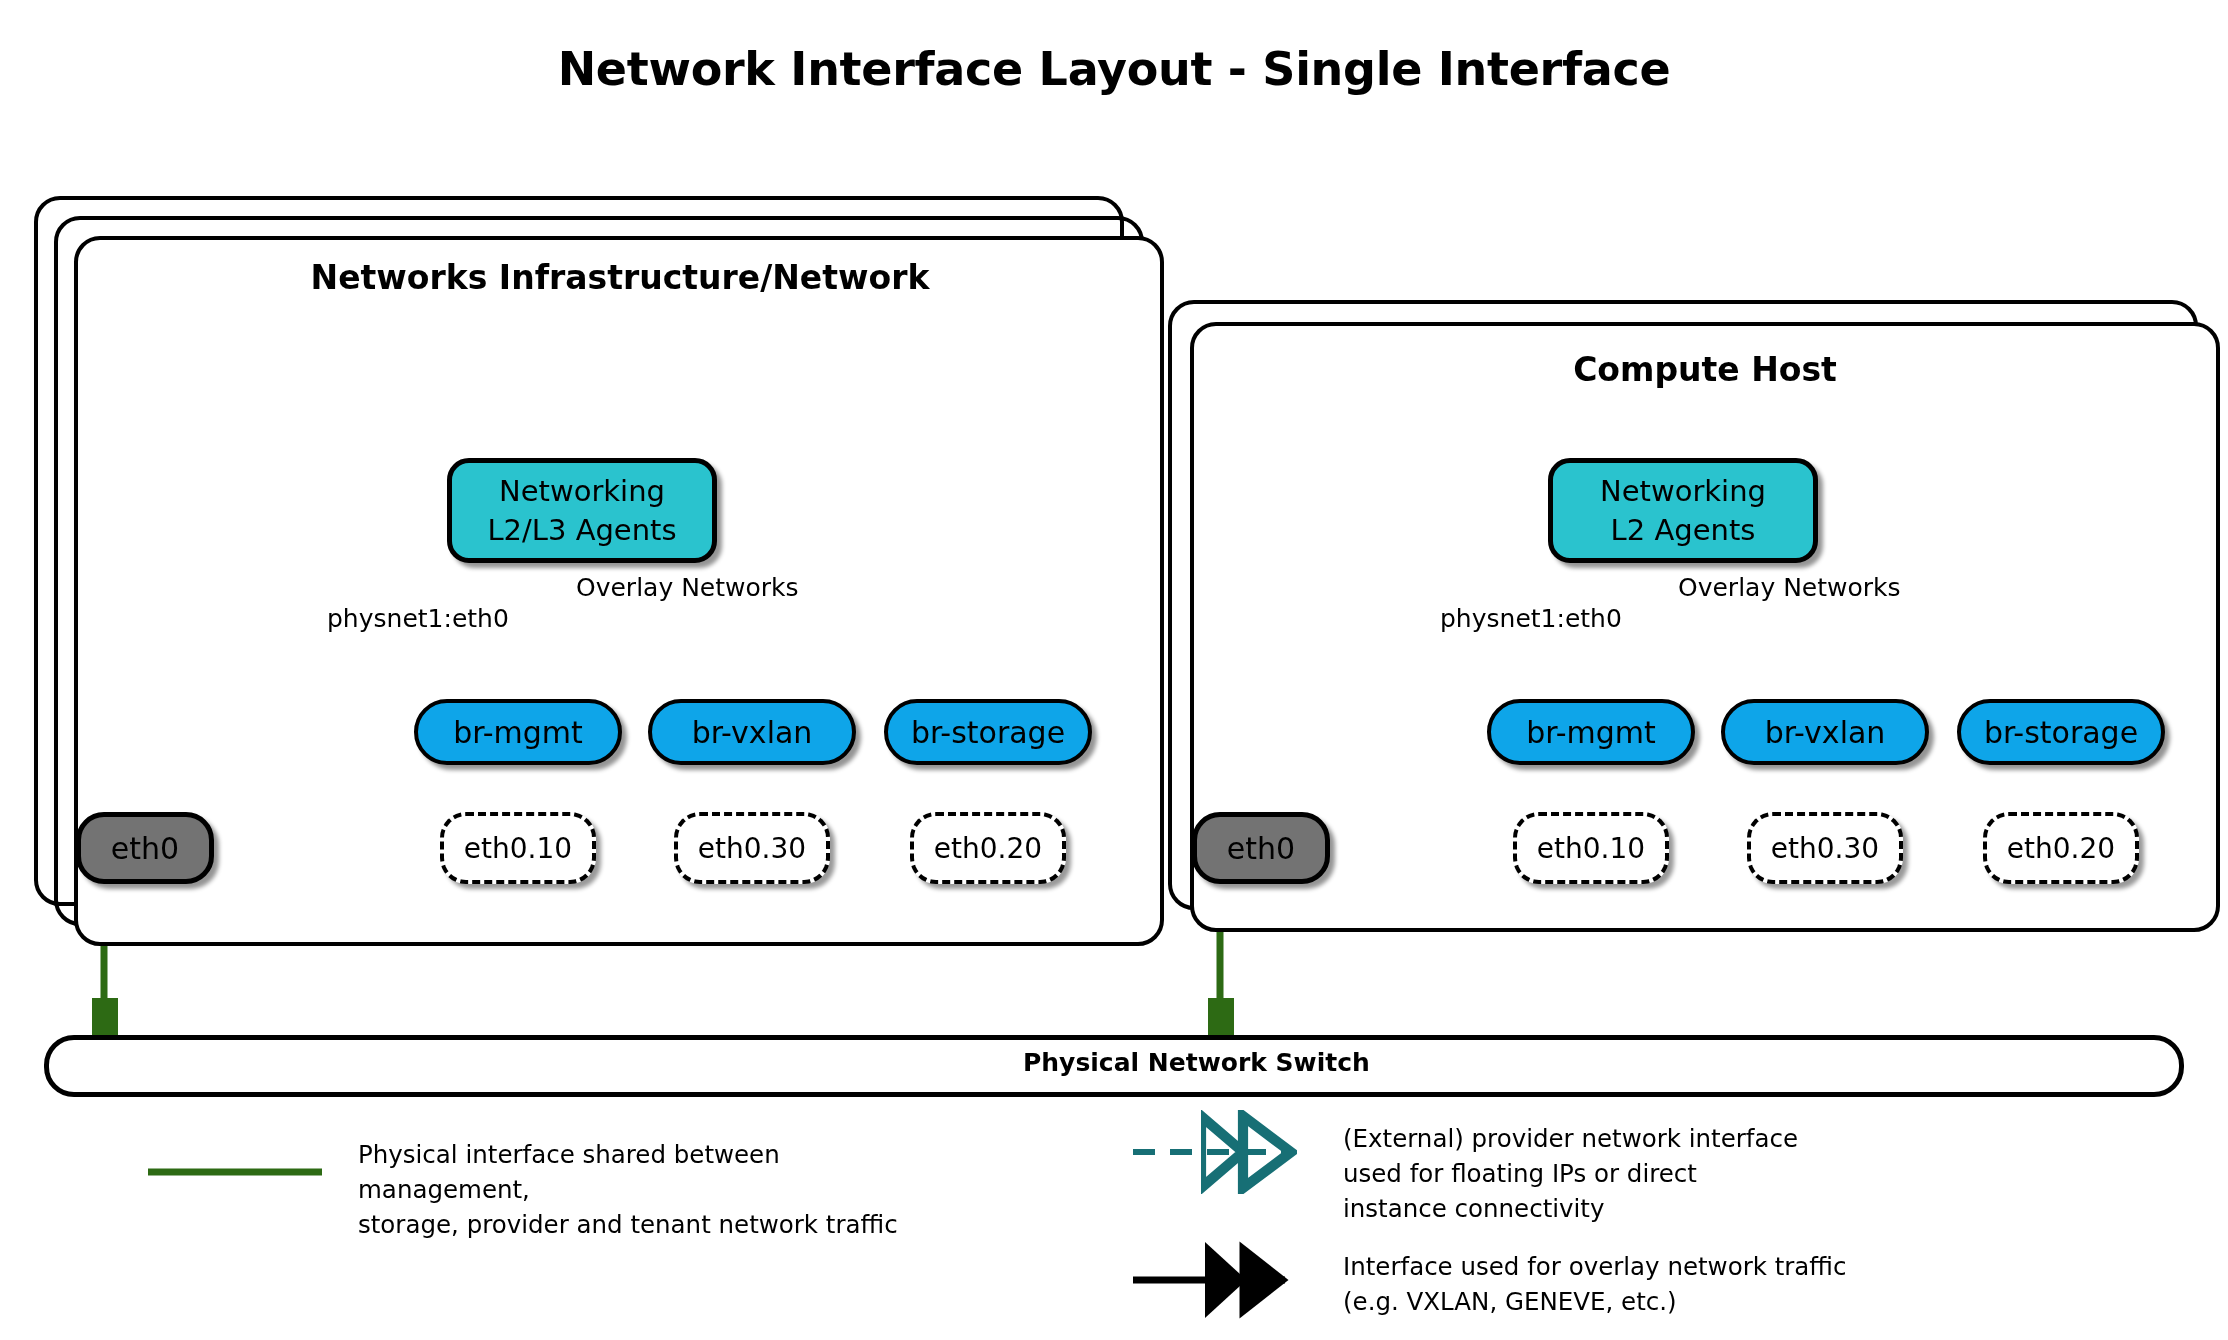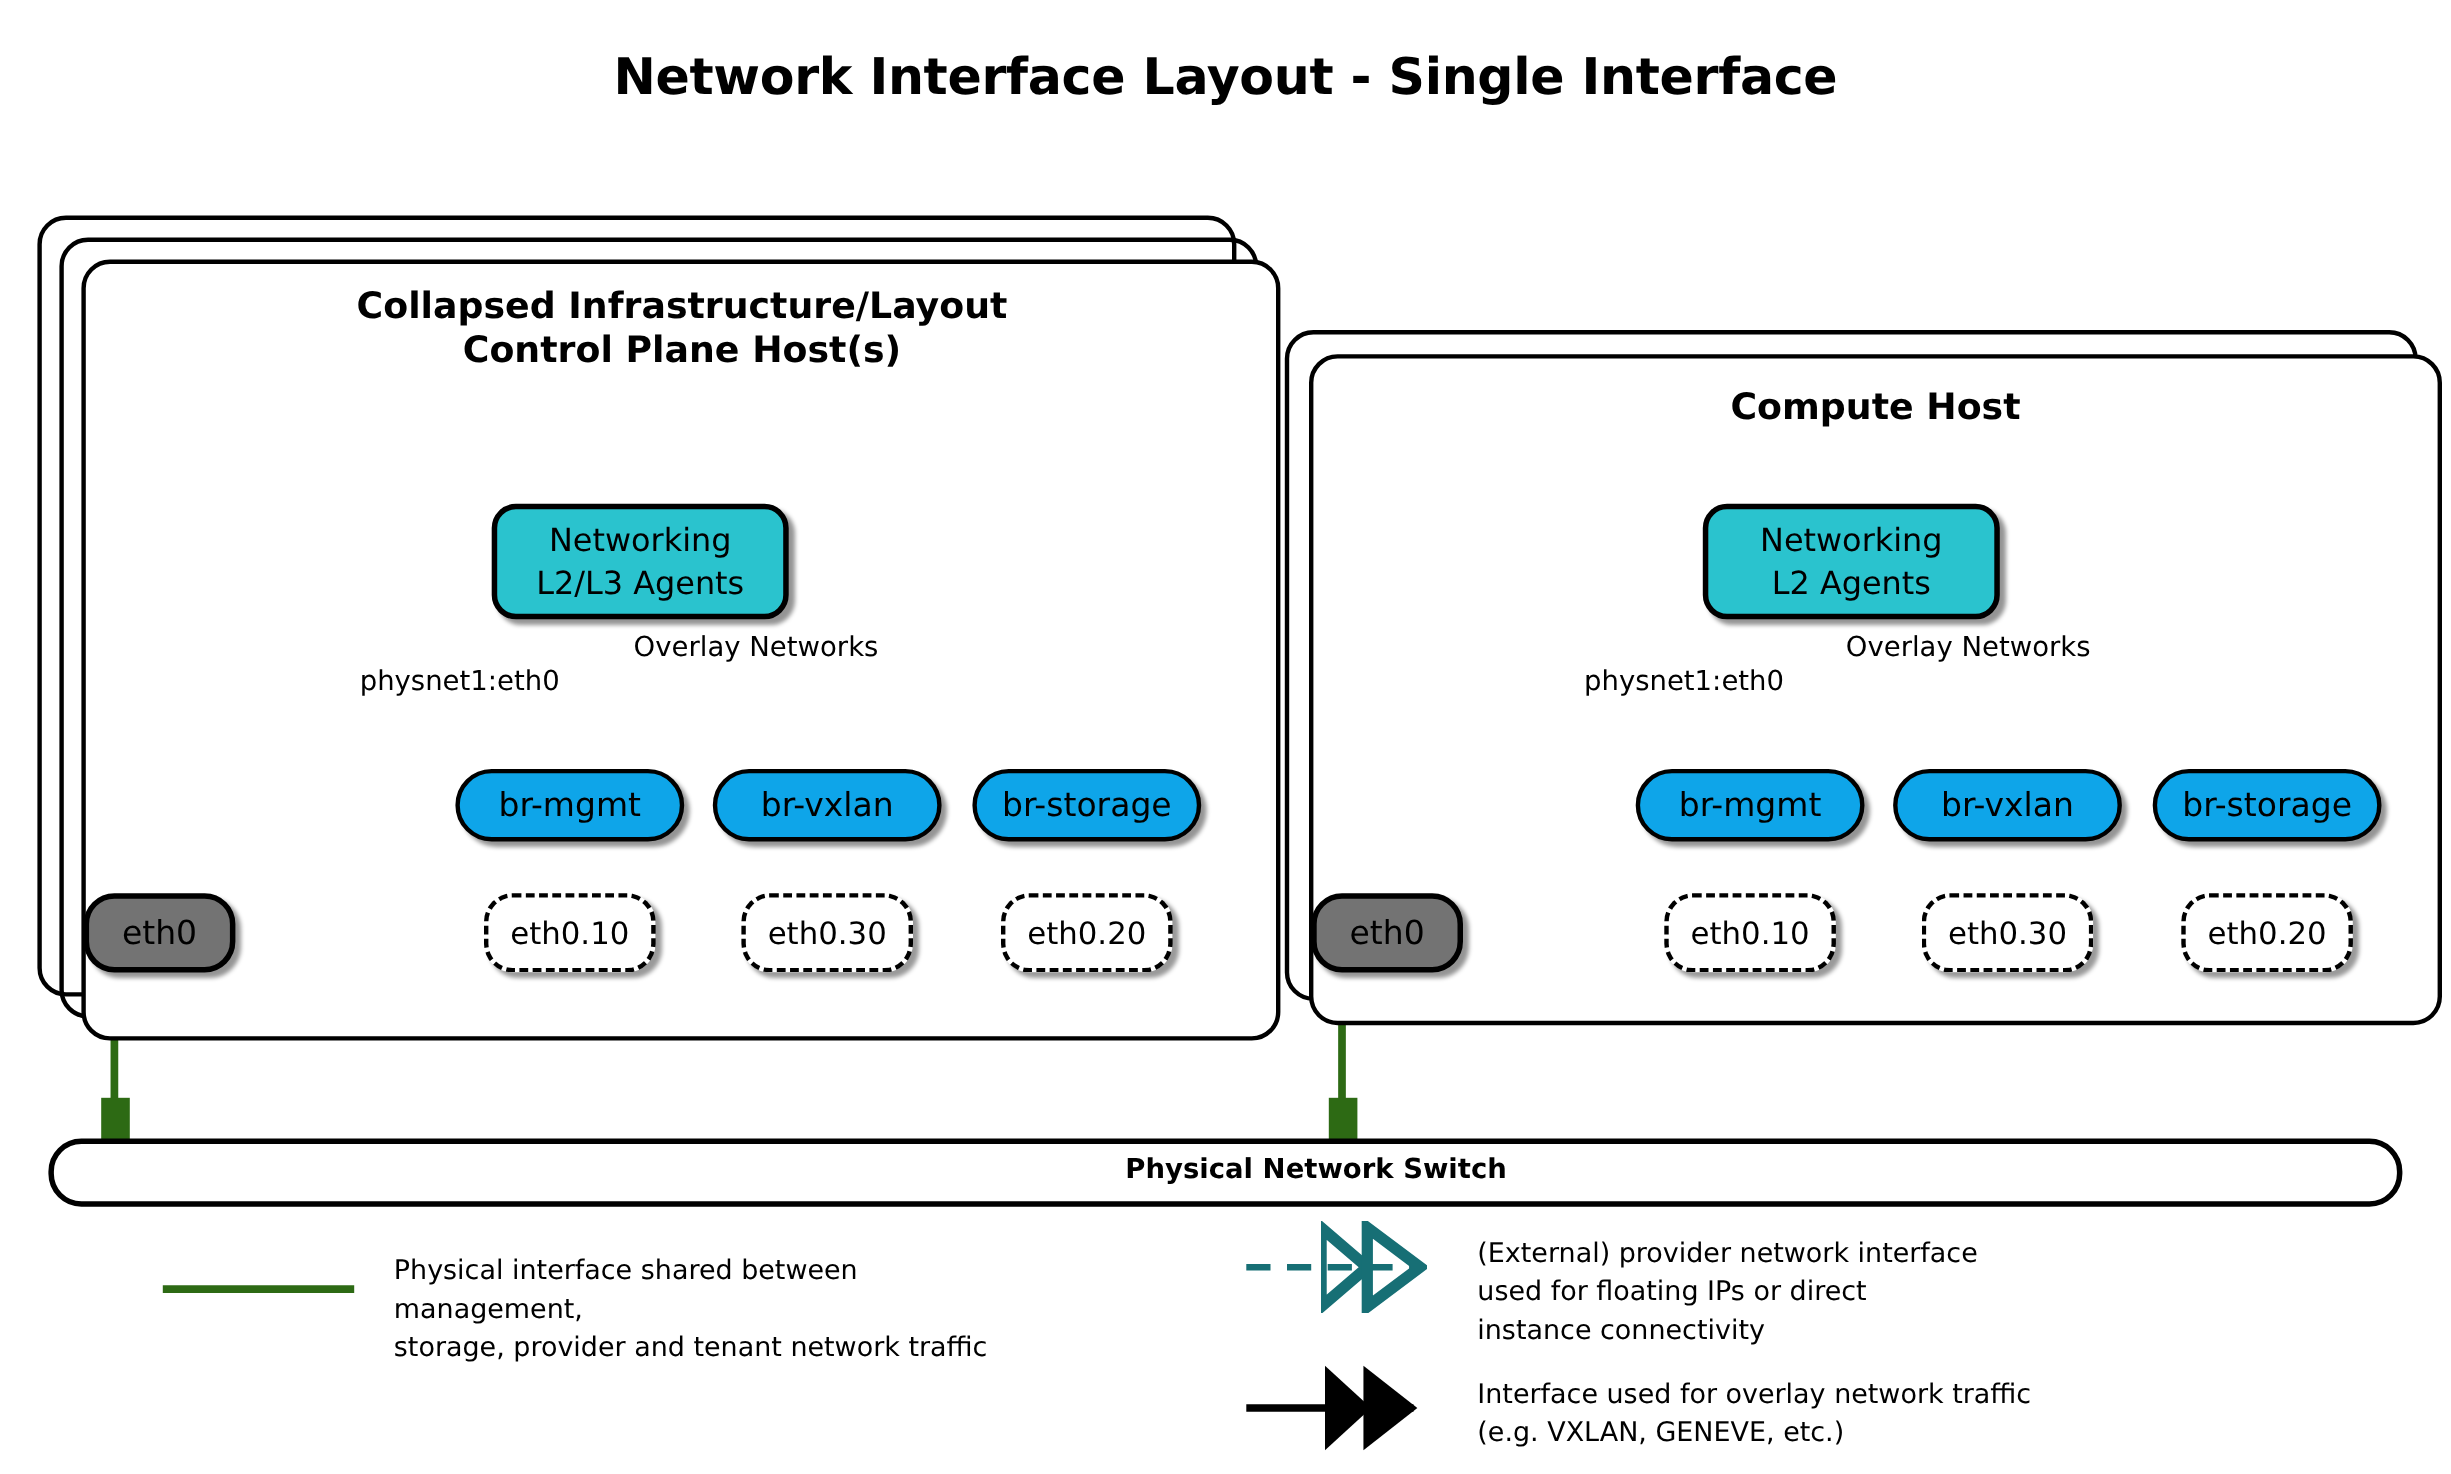--- a/index.html
+++ b/index.html
@@ -235,22 +235,21 @@
     <g>
       <line x1="1133" y1="1280" x2="1285" y2="1280" stroke="#000" stroke-width="7" marker-end="url(#blackChevLegend)"></line>
     </g>
   </svg>
 
   <div class="host-card ghost" style="left:34px; top:196px; width:1090px; height:710px;"></div>
   <div class="host-card ghost" style="left:54px; top:216px; width:1090px; height:710px;"></div>
   <div class="host-card" style="left:74px; top:236px; width:1090px; height:710px;"></div>
 
   <div class="host-title" style="left:160px; top:258px; width:920px;">
-    <div>Collapsed Infrastructure/Layout</div>
-    <div>Control Plane Host(s)</div>
+    <div>Networks Infrastructure/Network</div>
   </div>
 
   <div class="agent-node node-label" style="left:447px; top:410px; width:270px; height:105px; background:#2ac3ce; flex-direction:column;">
     <span>Networking</span>
     <span>L2/L3 Agents</span>
   </div>
 
   <div class="edge-label" style="left:327px; top:604px;">physnet1:eth0</div>
   <div class="edge-label" style="left:576px; top:573px;">Overlay Networks</div>
 

